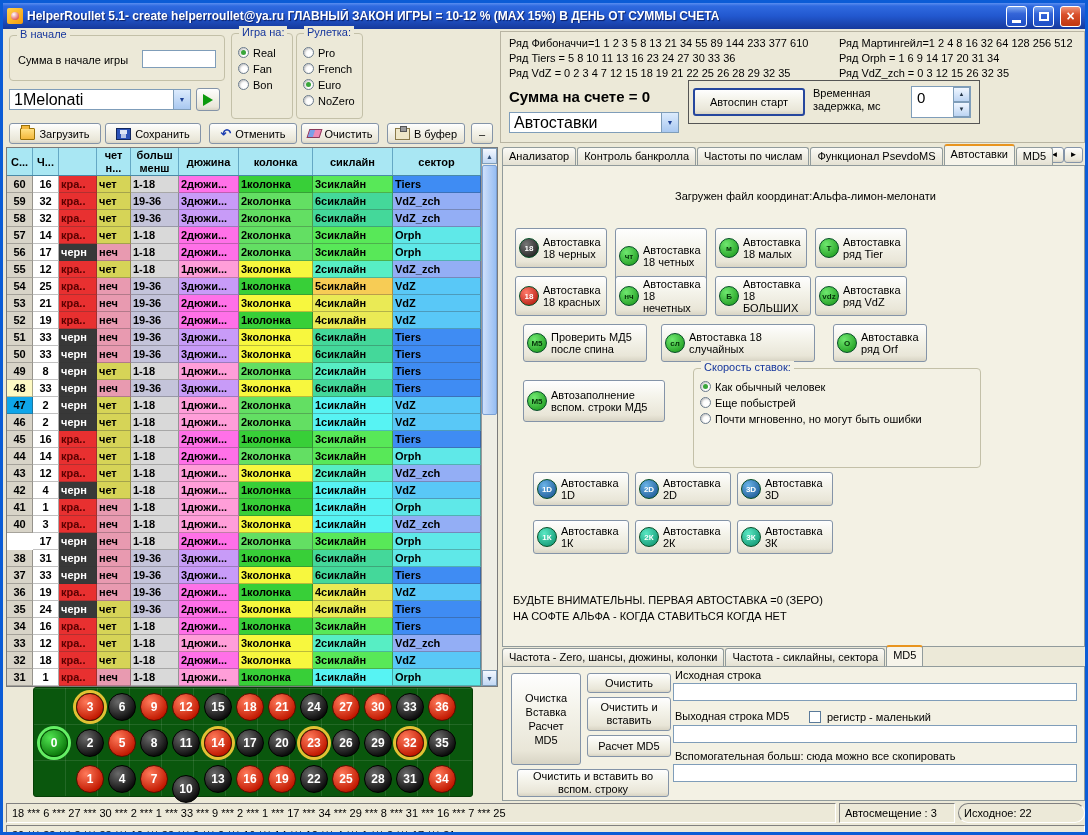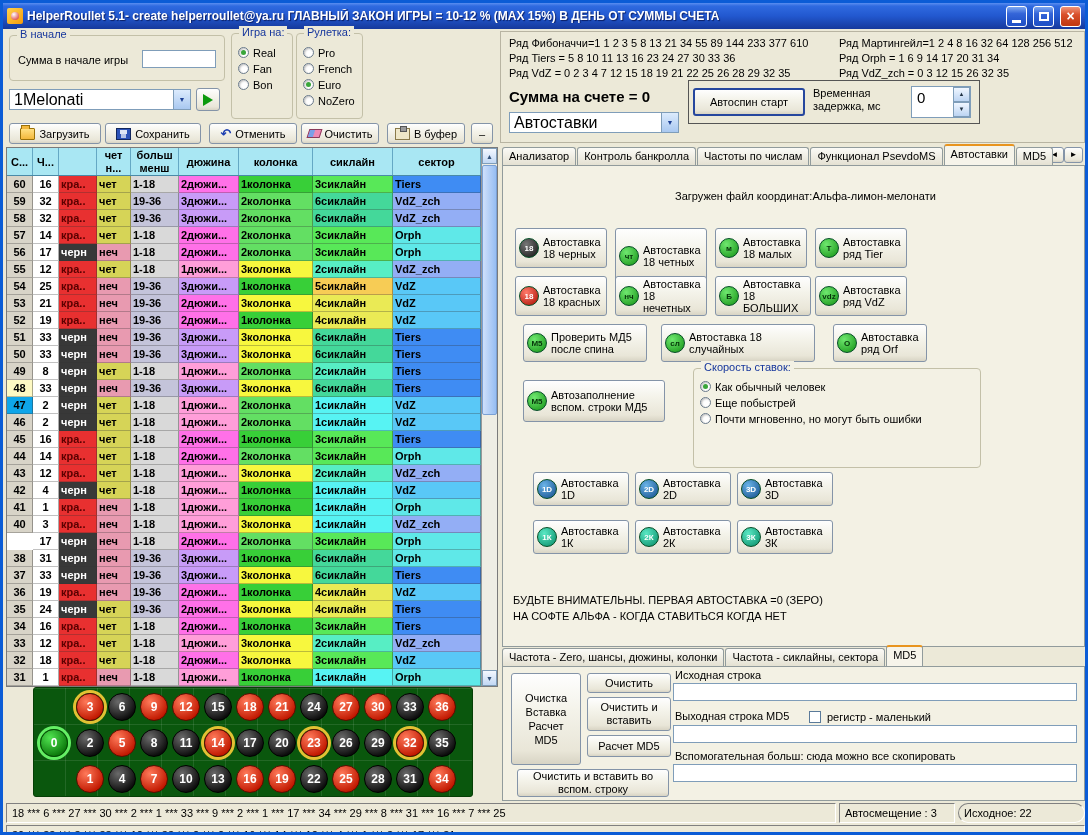--- a/index.html
+++ b/index.html
@@ -643,21 +643,21 @@
         <div class="bnum bblack" style="left: 202px; top: 41px;">17</div>
         <div class="bnum bblack" style="left: 234px; top: 41px;">20</div>
         <div class="bnum bred hl" style="left: 266px; top: 41px;">23</div>
         <div class="bnum bblack" style="left: 298px; top: 41px;">26</div>
         <div class="bnum bblack" style="left: 330px; top: 41px;">29</div>
         <div class="bnum bred hl" style="left: 362px; top: 41px;">32</div>
         <div class="bnum bblack" style="left: 394px; top: 41px;">35</div>
         <div class="bnum bred" style="left: 42px; top: 77px;">1</div>
         <div class="bnum bblack" style="left: 74px; top: 77px;">4</div>
         <div class="bnum bred" style="left: 106px; top: 77px;">7</div>
-        <div class="bnum bblack" style="left: 138px; top: 77px;">10</div>
+        <div class="bnum bblack" style="left: 138px; top: 87px;">10</div>
         <div class="bnum bblack" style="left: 170px; top: 77px;">13</div>
         <div class="bnum bred" style="left: 202px; top: 77px;">16</div>
         <div class="bnum bred" style="left: 234px; top: 77px;">19</div>
         <div class="bnum bblack" style="left: 266px; top: 77px;">22</div>
         <div class="bnum bred" style="left: 298px; top: 77px;">25</div>
         <div class="bnum bblack" style="left: 330px; top: 77px;">28</div>
         <div class="bnum bblack" style="left: 362px; top: 77px;">31</div>
         <div class="bnum bred" style="left: 394px; top: 77px;">34</div>
       </div>
 

